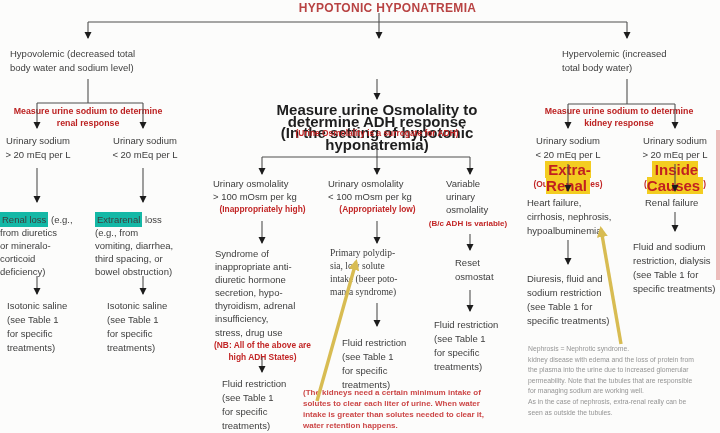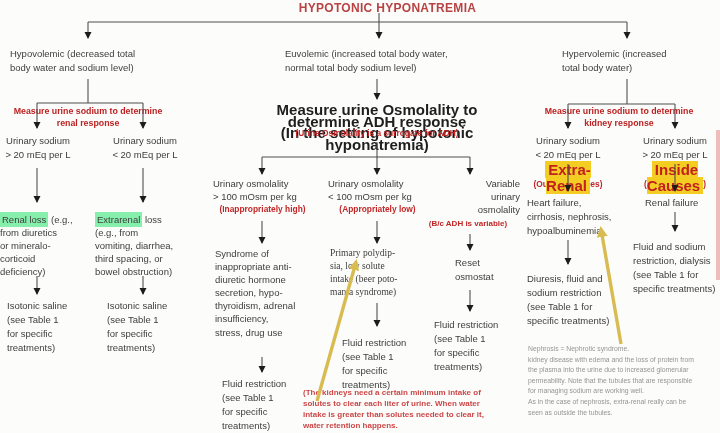--- a/index.html
+++ b/index.html
@@ -17,21 +17,21 @@
     position:absolute; z-index:3; font-weight:700; font-size:12px;
     letter-spacing:.3px; color:#b84343; text-align:center;
   }
   .redbold { color:#bc2222; font-weight:700; font-size:8.8px; line-height:12px; }
   .rednote { color:#c22626; font-weight:700; font-size:8.4px; line-height:11.5px; }
   .blackbold { color:#1e1e1e; font-weight:700; font-size:15px; line-height:11.5px; }
   .redfoot { color:#cc4747; font-weight:600; font-size:8px; line-height:11px; }
   .graynote { color:#959595; font-size:6.8px; line-height:10.6px; }
   .lh13 { line-height:13.1px; }
   .lh14 { line-height:13.9px; }
-  .hl { background:#86efac; padding:2px 2px; }
+  .hl { background:#14b8a6; padding:2px 2px; }
   .hlabel { background:#f3cd21; color:#c22020; font-weight:700; padding:0 3px; font-size:15px; }
   .artifact {
     position:absolute; right:0; top:130px; width:4px; height:150px;
     background:rgba(226,134,134,.55); z-index:5;
   }
 </style>
 </head>
 <body>
 
 <div id="stage">
@@ -113,44 +113,44 @@
 
   <div class="txt lh14" style="left:7px; top:299px; width:85px;">Isotonic saline
 (see Table 1
 for specific
 treatments)</div>
   <div class="txt lh14" style="left:107px; top:299px; width:85px;">Isotonic saline
 (see Table 1
 for specific
 treatments)</div>
 
-  <div class="txt" style="left:285px; top:47px; width:205px;">Euvolemic (increased total body water,
-normal total body sodium level)</div>
   <div class="txt blackbold ctr" style="left:247px; top:104px; width:260px;">Measure urine Osmolality to determine ADH response
 (In the setting of hypotonic hyponatremia)</div>
   <div class="txt rednote ctr" style="left:247px; top:128px; width:260px;">(Urine Osmolality is a surrogate for ADH)</div>
 
   <div class="txt lh13" style="left:213px; top:177px; width:100px;">Urinary osmolality
 &gt; 100 mOsm per kg</div>
   <div class="txt rednote ctr" style="left:205px; top:204px; width:115px;">(Inappropriately high)</div>
   <div class="txt lh13" style="left:328px; top:177px; width:100px;">Urinary osmolality
 &lt; 100 mOsm per kg</div>
   <div class="txt rednote ctr" style="left:325px; top:204px; width:105px;">(Appropriately low)</div>
-  <div class="txt lh13" style="left:460px; top:177px; width:60px;text-align:right;">Variable
+  <div class="txt lh13" style="left:446px; top:177px; width:60px;">Variable
 urinary
 osmolality</div>
   <div class="txt rednote ctr" style="left:420px; top:218px; width:96px; font-size:8px;">(B/c ADH is variable)</div>
 
   <div class="txt lh13" style="left:215px; top:247px; width:110px;">Syndrome of
 inappropriate anti-
 diuretic hormone
 secretion, hypo-
 thyroidism, adrenal
 insufficiency,
 stress, drug use</div>
+  <div class="txt rednote ctr" style="left:200px; top:339px; width:125px; line-height:12px;">(NB: All of the above are
+high ADH States)</div>
   <div class="txt lh14" style="left:222px; top:377px; width:90px;">Fluid restriction
 (see Table 1
 for specific
 treatments)</div>
 
   <div class="txt lh13" style="left:330px; top:247px; width:100px;font-family:Liberation Serif, serif;">Primary polydip-
 sia, low solute
 intake (beer poto-
 mania syndrome)</div>
   <div class="txt lh14" style="left:342px; top:336px; width:90px;">Fluid restriction

